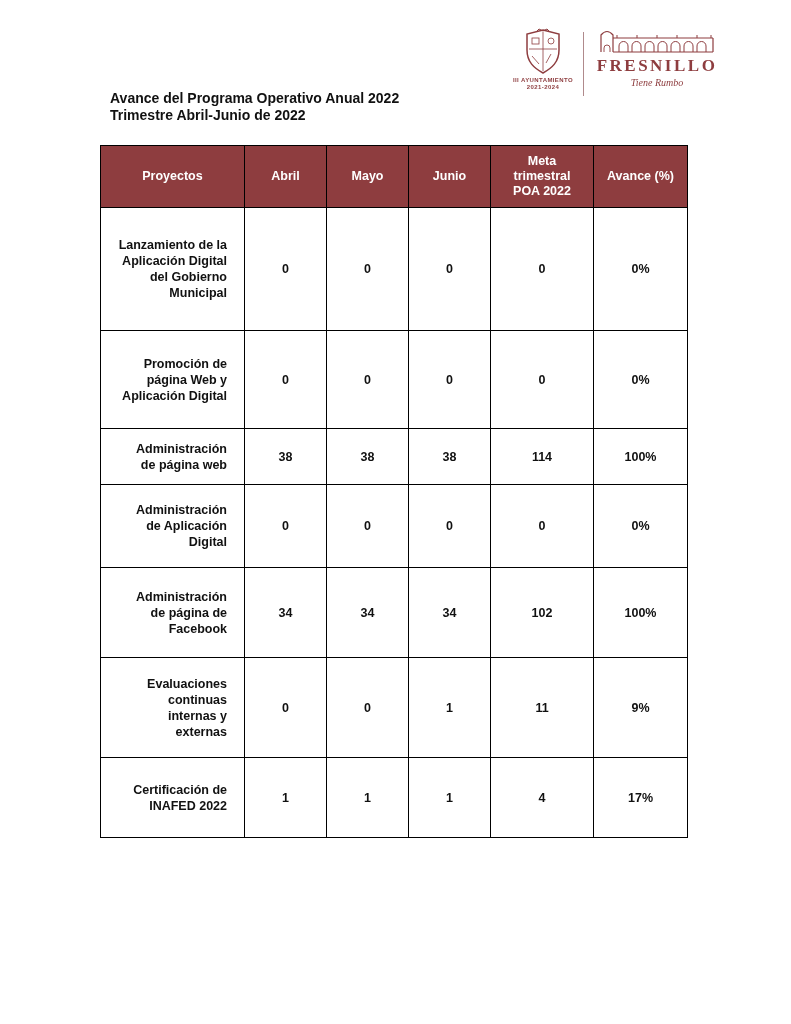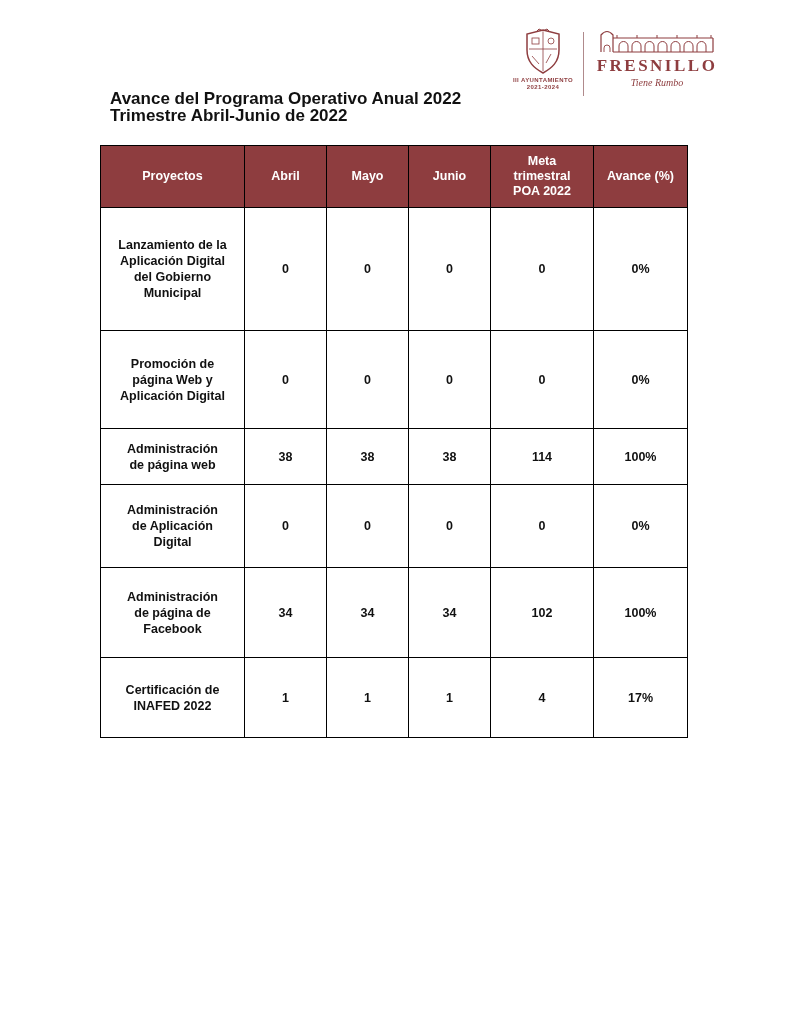--- a/index.html
+++ b/index.html
@@ -65,21 +65,21 @@
     font-style: italic;
     font-size: 10px;
     color: var(--brand, #8e3d3f);
   }
 
   
   .title {
     position: absolute;
     left: 110px;
     top: 90px;
-    font-size: 17px;
+    font-size: 14px;
     font-weight: bold;
     line-height: 17px;
     color: var(--text, #111111);
   }
 
   
   table.poa-table {
     position: absolute;
     left: 100px;
     top: 145px;
@@ -95,21 +95,21 @@
   table.poa-table thead tr { height: 62px; }
   table.poa-table th {
     background: var(--header-bg, #8e3d3f);
     color: var(--header-text, #ffffff);
     font-size: 12.5px;
     line-height: 15px;
     padding: 4px 10px;
     text-align: center;
   }
   td.proj {
-    text-align: center;
+    text-align: right;
     padding: 8px 17px;
     font-size: 12.5px;
     line-height: 16px;
   }
   td.num {
     text-align: center;
     font-size: 12.5px;
     padding: 0 4px;
   }
   tr.r0 { height: 123px; }
@@ -222,20 +222,28 @@
         <td class="num">0%</td>
       </tr>
       <tr class="r4">
         <td class="proj">Administración de página de Facebook</td>
         <td class="num">34</td>
         <td class="num">34</td>
         <td class="num">34</td>
         <td class="num">102</td>
         <td class="num">100%</td>
       </tr>
+      <tr class="r5">
+        <td class="proj">Evaluaciones continuas internas y externas</td>
+        <td class="num">0</td>
+        <td class="num">0</td>
+        <td class="num">1</td>
+        <td class="num">11</td>
+        <td class="num">9%</td>
+      </tr>
       <tr class="r6">
         <td class="proj">Certificación de INAFED 2022</td>
         <td class="num">1</td>
         <td class="num">1</td>
         <td class="num">1</td>
         <td class="num">4</td>
         <td class="num">17%</td>
       </tr>
     </tbody>
   </table>

